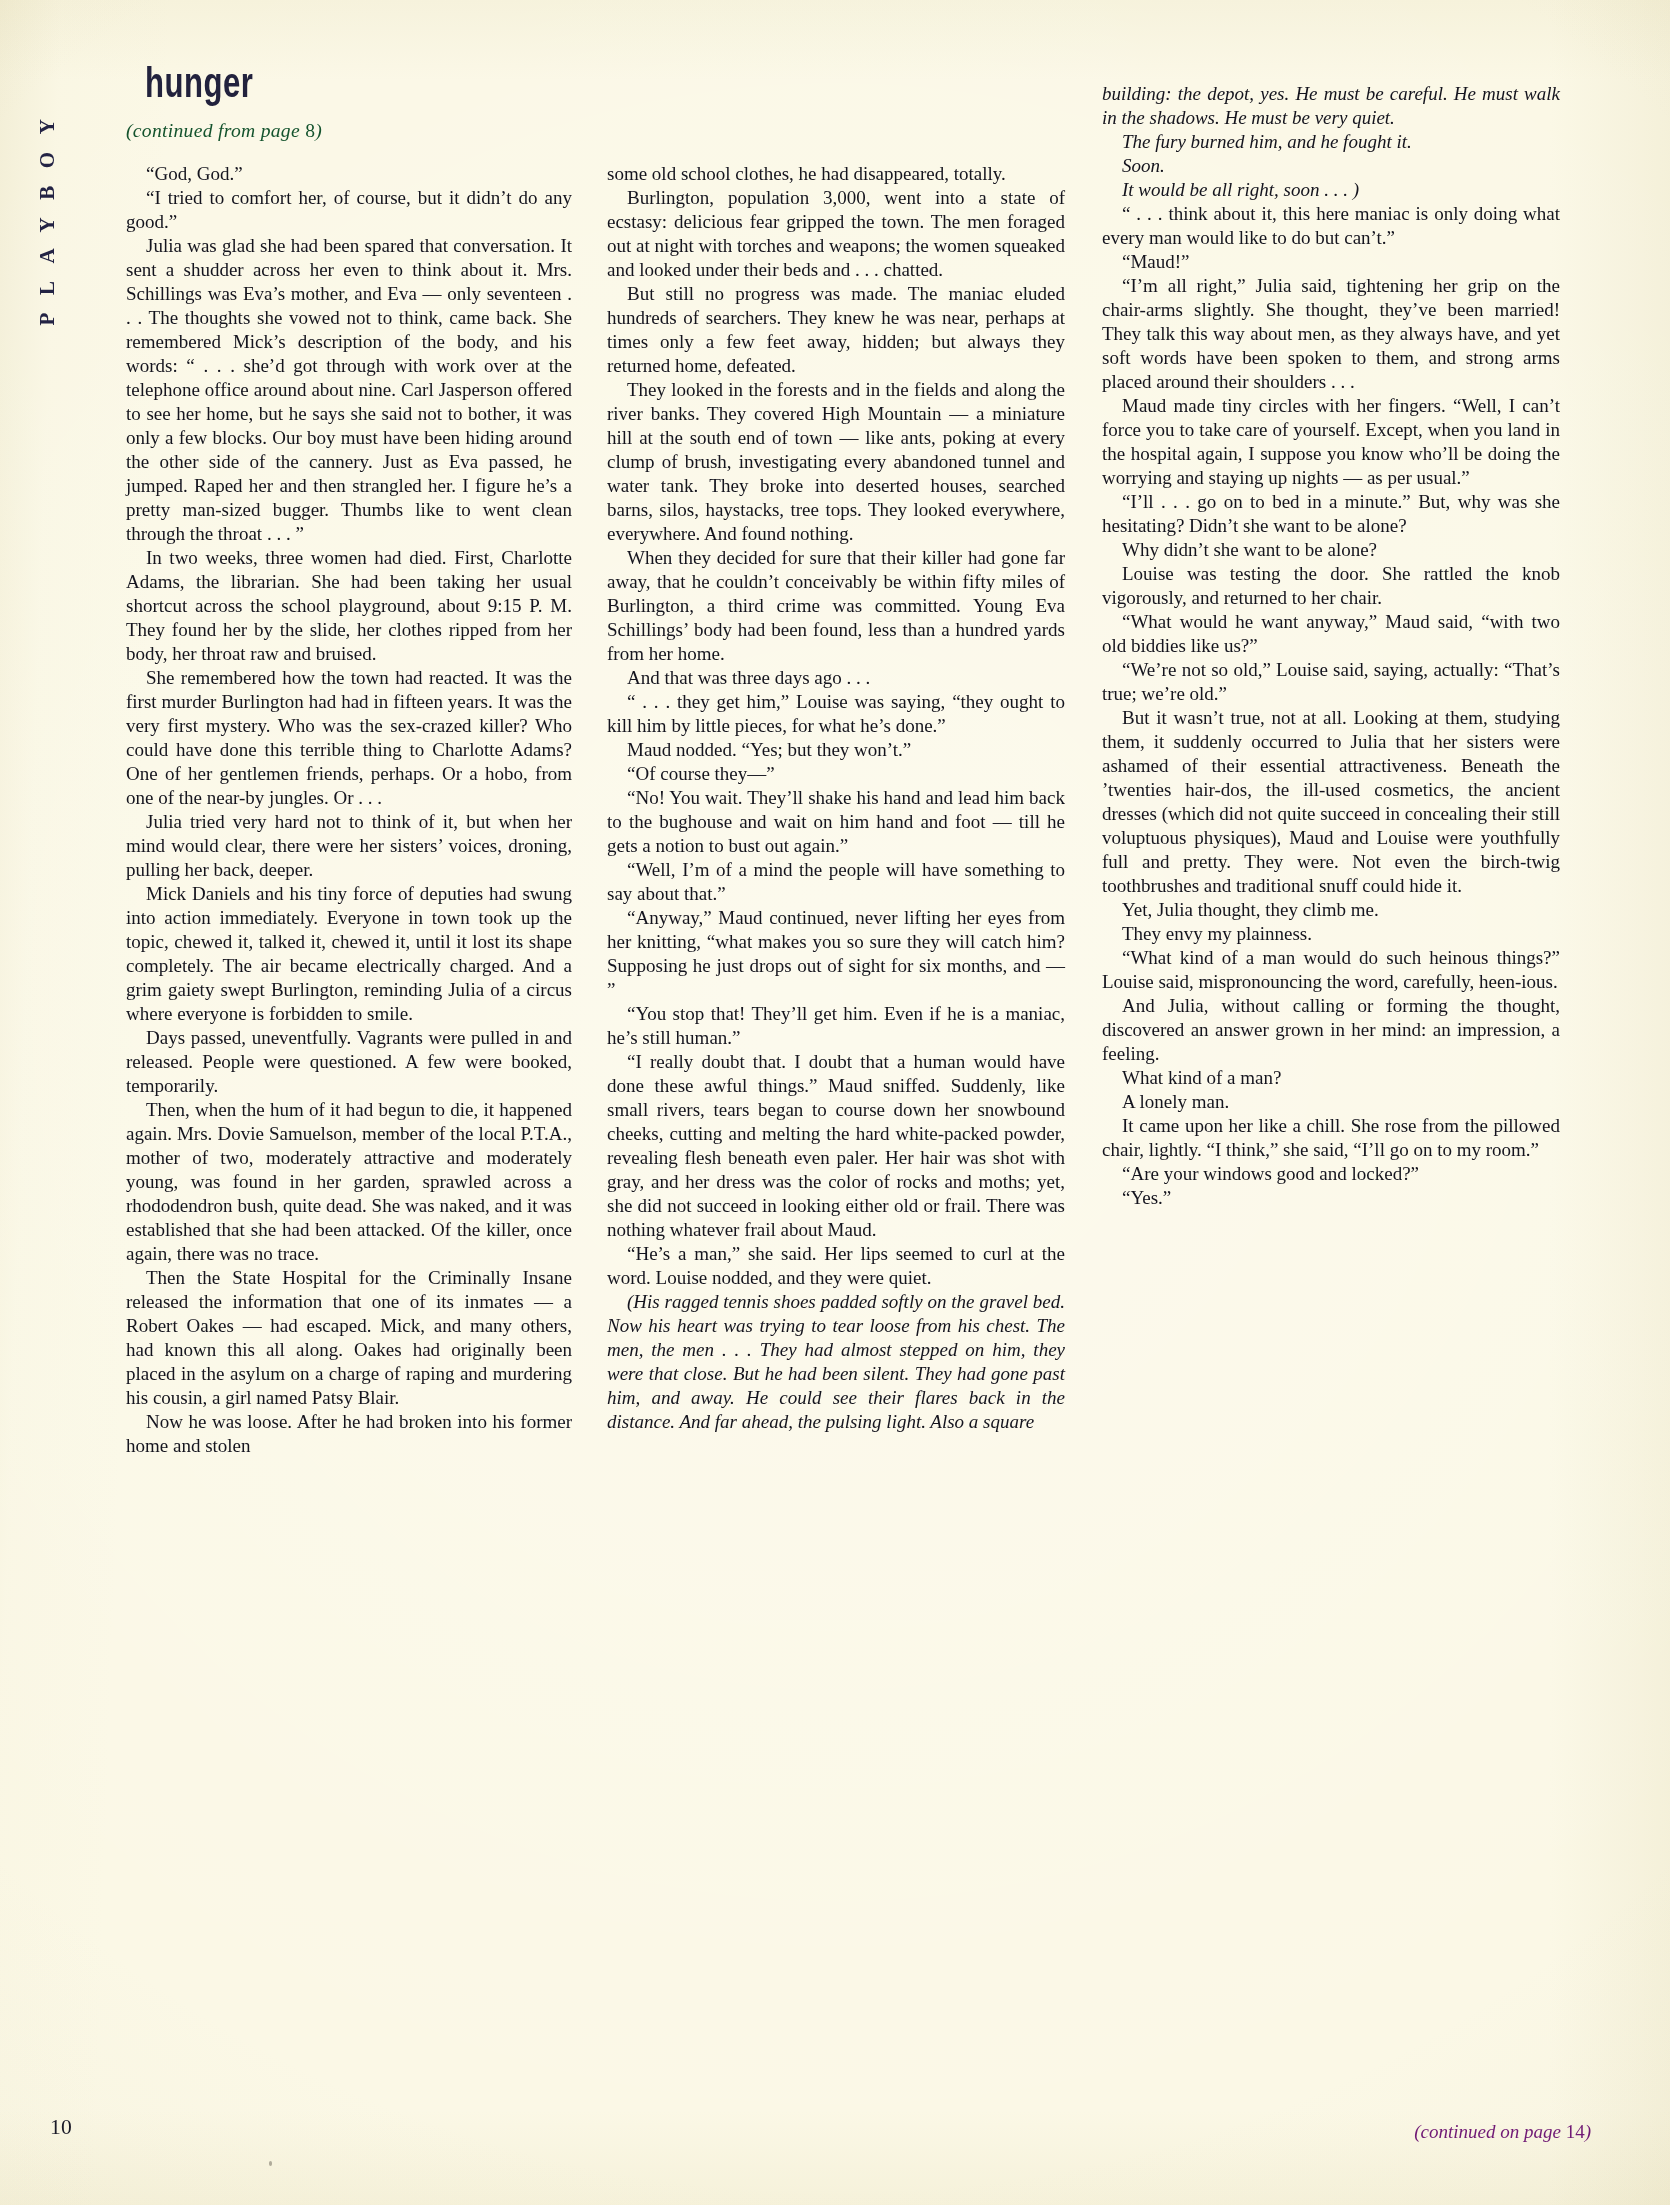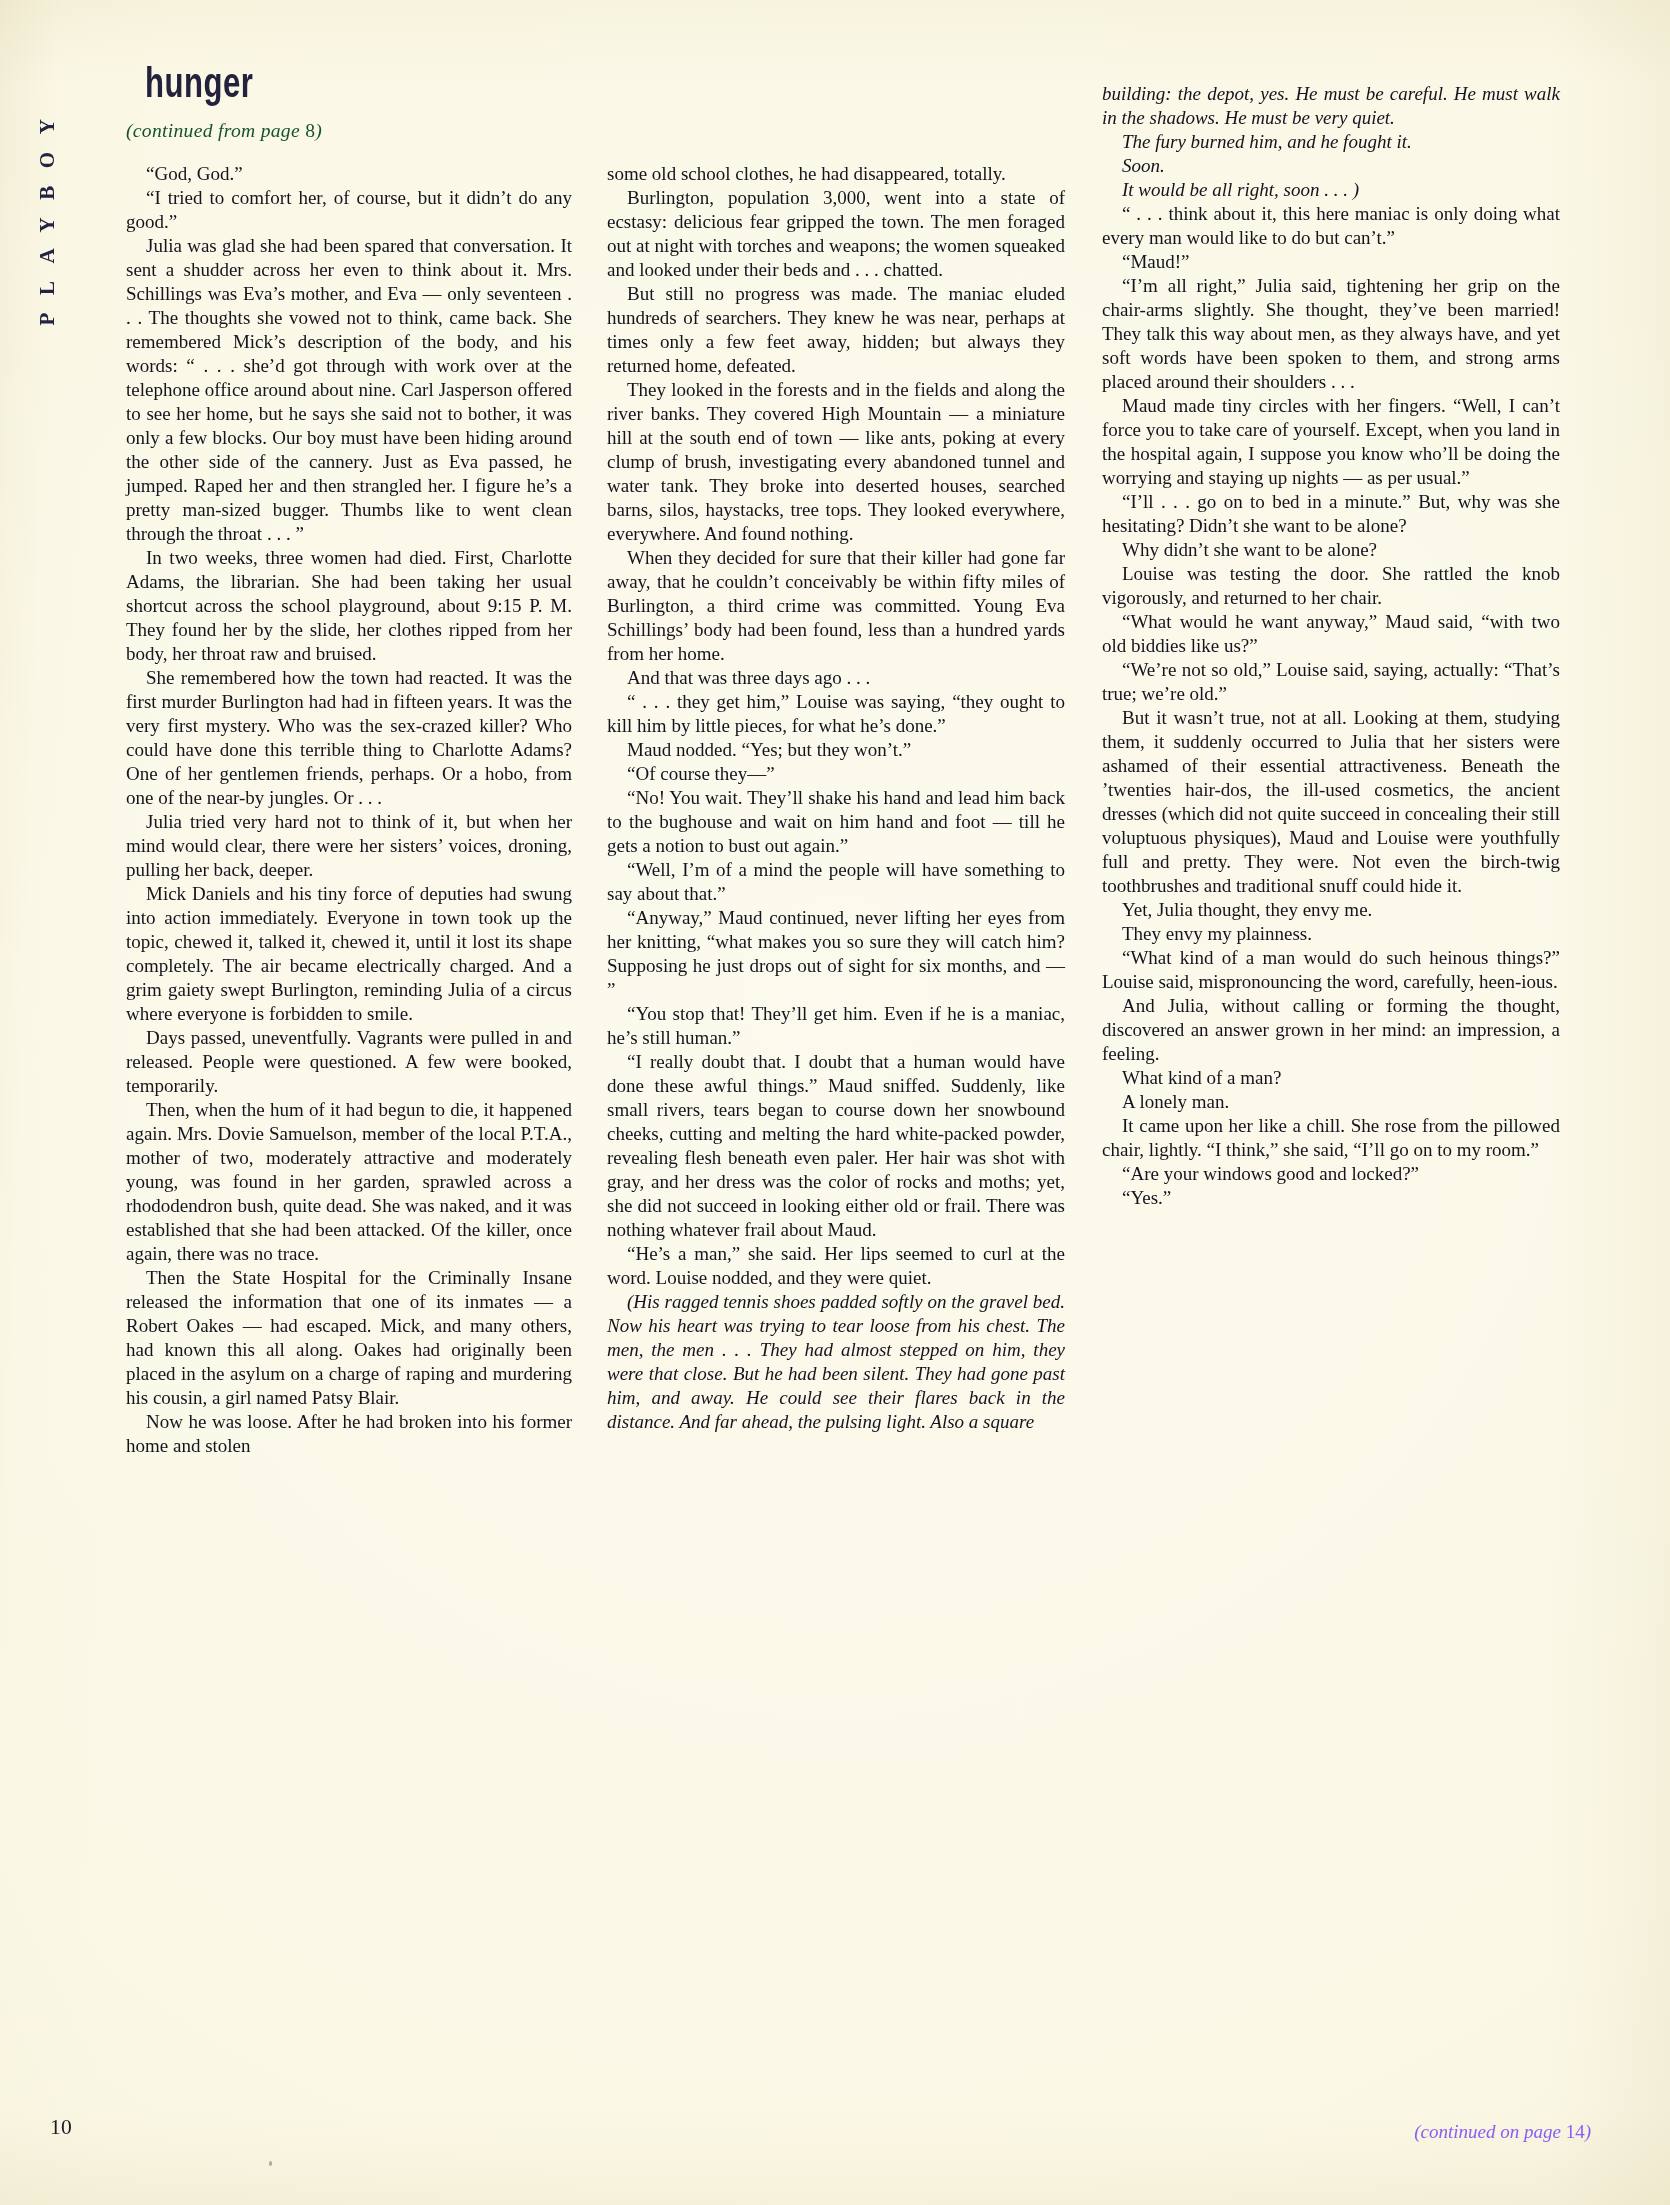--- a/index.html
+++ b/index.html
@@ -125,21 +125,21 @@
     letter-spacing: 0.3px;
   }
 
   
   .cont-footer {
     position: absolute;
     right: 80px;
     bottom: 62px;
     font-style: italic;
     font-size: 19px;
-    color: #8b5cf6;
+    color: #701a75;
     white-space: nowrap;
   }
   .cont-footer .pg { font-style: normal; }
 
   
   .speck {
     position: absolute;
     left: 269px;
     bottom: 39px;
     width: 3.4px;
@@ -207,21 +207,21 @@
       <p>“ . . . think about it, this here maniac is only doing what every man would like to do but can’t.”</p>
       <p>“Maud!”</p>
       <p>“I’m all right,” Julia said, tightening her grip on the chair-arms slightly. She thought, they’ve been married! They talk this way about men, as they always have, and yet soft words have been spoken to them, and strong arms placed around their shoulders . . .</p>
       <p>Maud made tiny circles with her fingers. “Well, I can’t force you to take care of yourself. Except, when you land in the hospital again, I suppose you know who’ll be doing the worrying and staying up nights — as per usual.”</p>
       <p>“I’ll . . . go on to bed in a minute.” But, why was she hesitating? Didn’t she want to be alone?</p>
       <p>Why didn’t she want to be alone?</p>
       <p>Louise was testing the door. She rattled the knob vigorously, and returned to her chair.</p>
       <p>“What would he want anyway,” Maud said, “with two old biddies like us?”</p>
       <p>“We’re not so old,” Louise said, saying, actually: “That’s true; we’re old.”</p>
       <p>But it wasn’t true, not at all. Looking at them, studying them, it suddenly occurred to Julia that her sisters were ashamed of their essential attractiveness. Beneath the ’twenties hair-dos, the ill-used cosmetics, the ancient dresses (which did not quite succeed in concealing their still voluptuous physiques), Maud and Louise were youthfully full and pretty. They were. Not even the birch-twig toothbrushes and traditional snuff could hide it.</p>
-      <p>Yet, Julia thought, they envy me.</p>
+      <p>Yet, Julia thought, they climb me.</p>
       <p>They envy my plainness.</p>
       <p>“What kind of a man would do such heinous things?” Louise said, mispronouncing the word, carefully, heen-ious.</p>
       <p>And Julia, without calling or forming the thought, discovered an answer grown in her mind: an impression, a feeling.</p>
       <p>What kind of a man?</p>
       <p>A lonely man.</p>
       <p>It came upon her like a chill. She rose from the pillowed chair, lightly. “I think,” she said, “I’ll go on to my room.”</p>
       <p>“Are your windows good and locked?”</p>
       <p>“Yes.”</p>
     </div>
 

